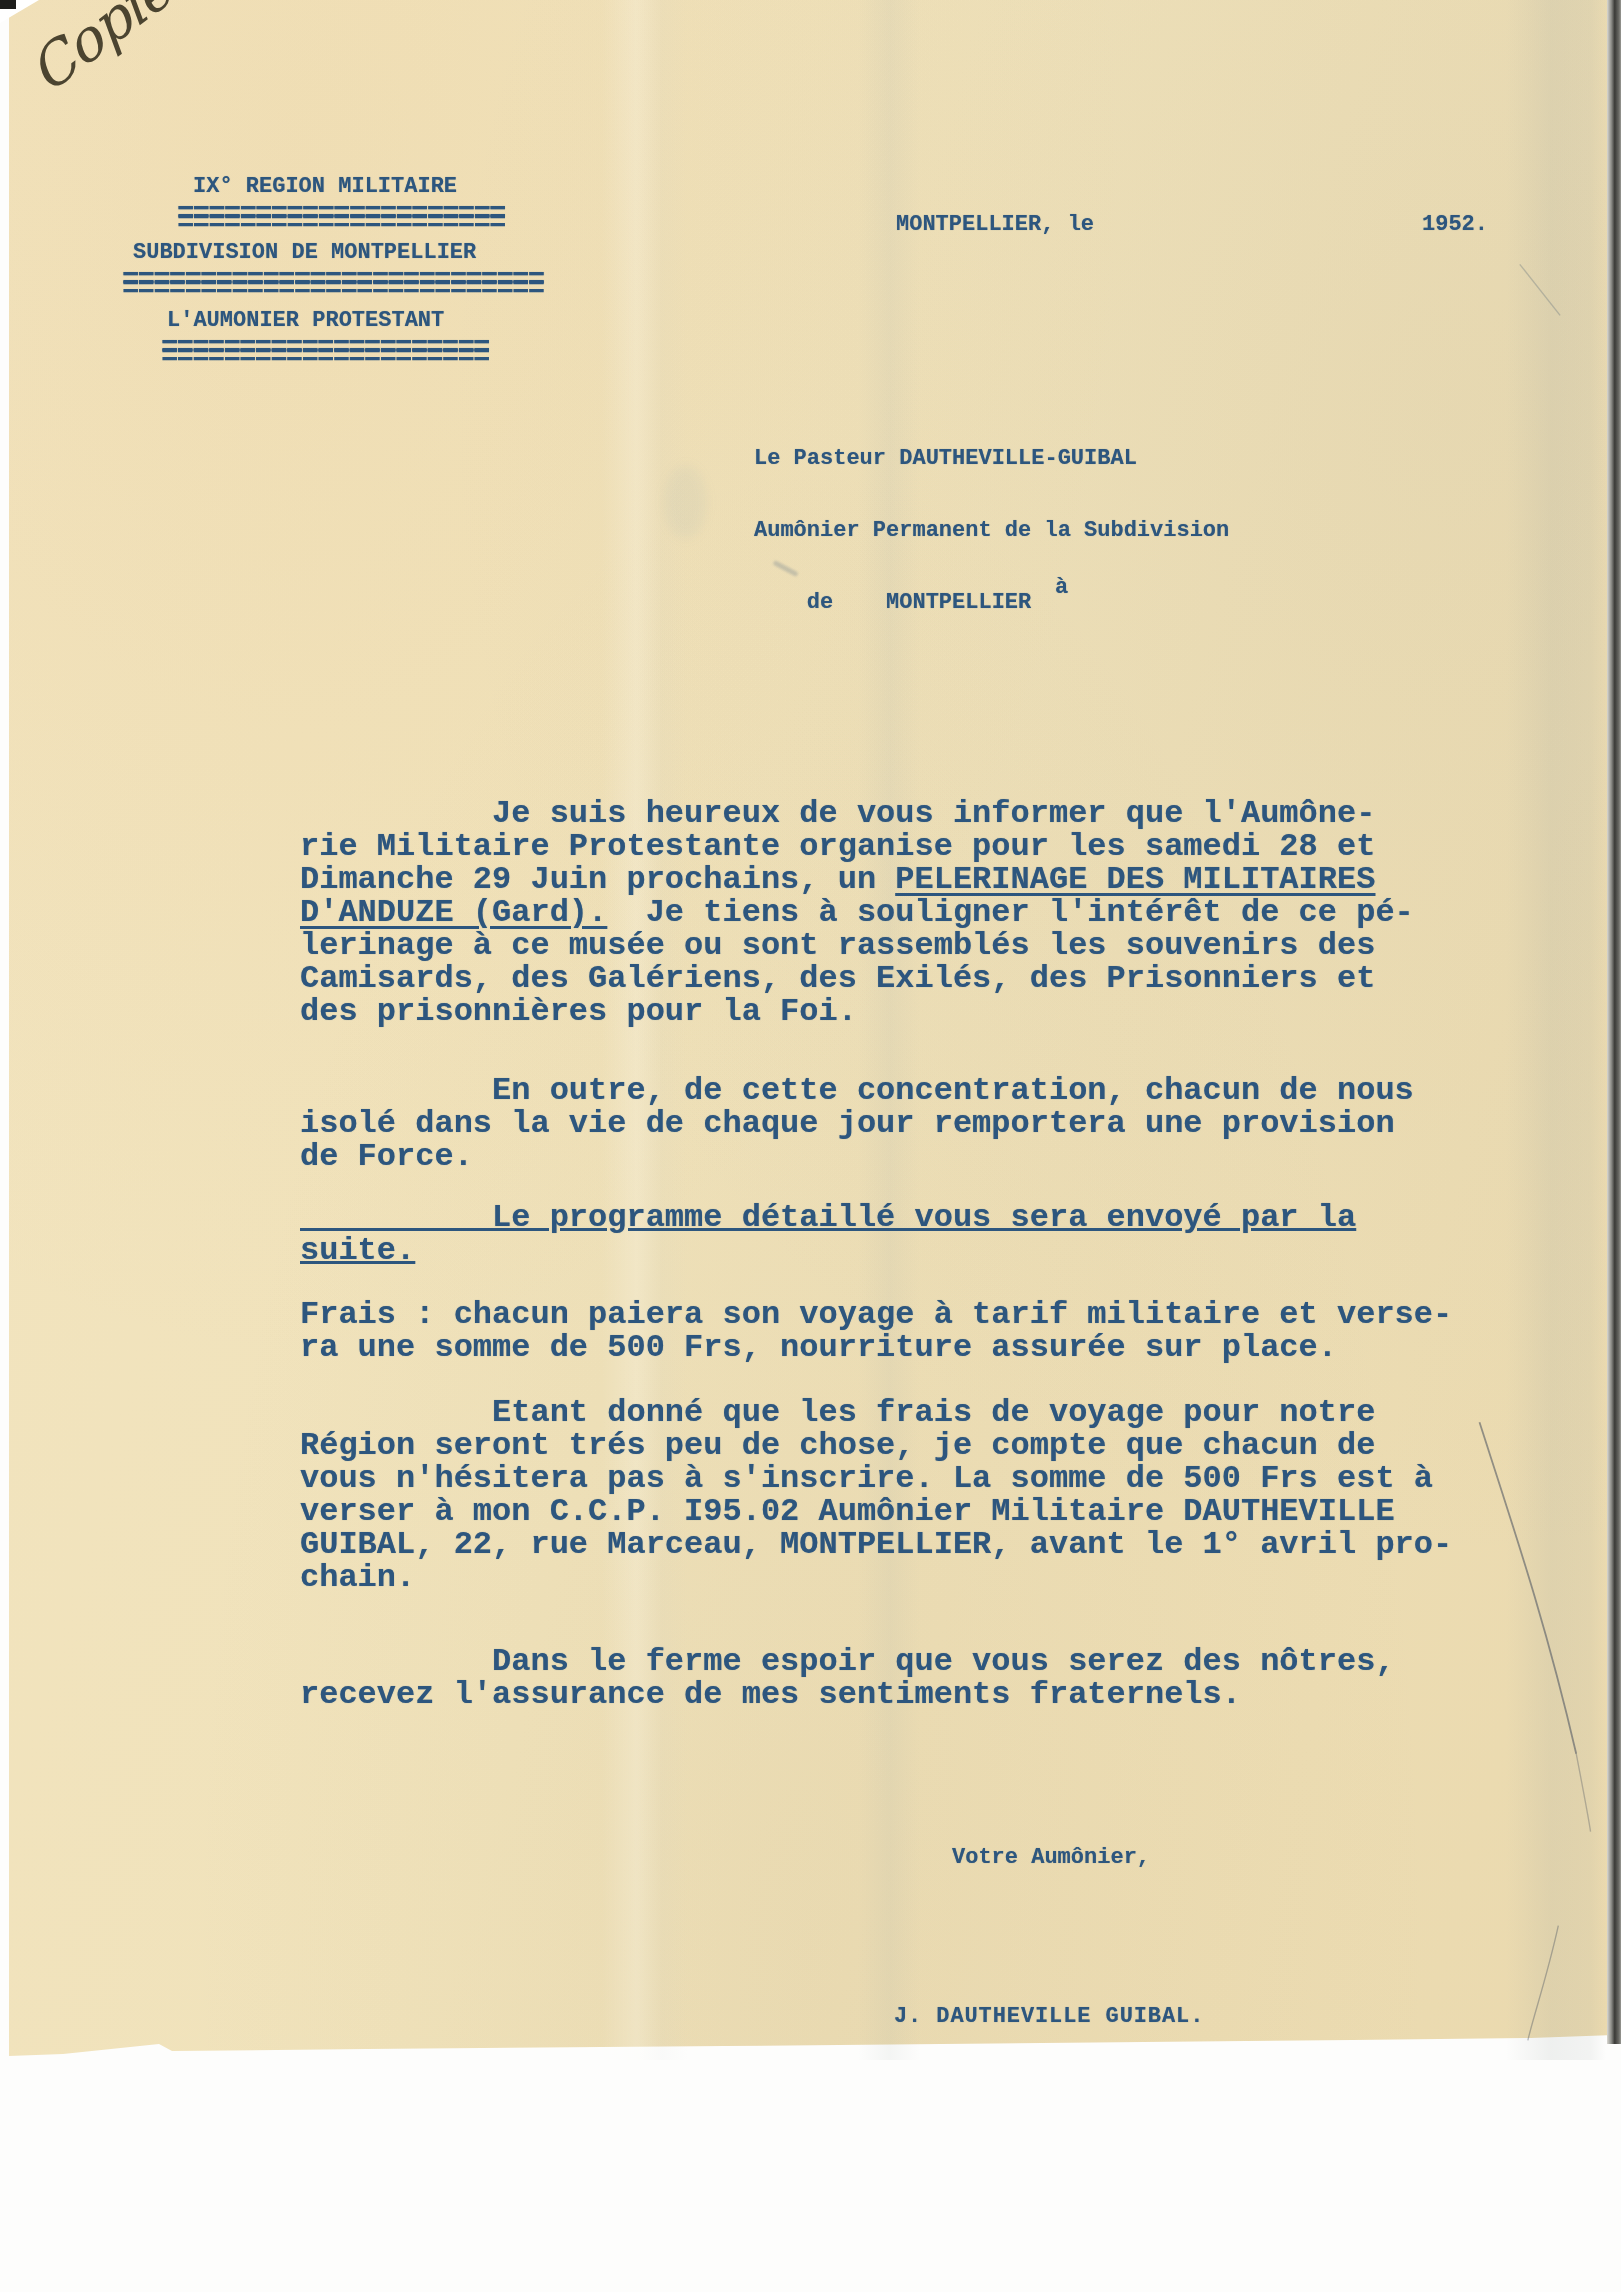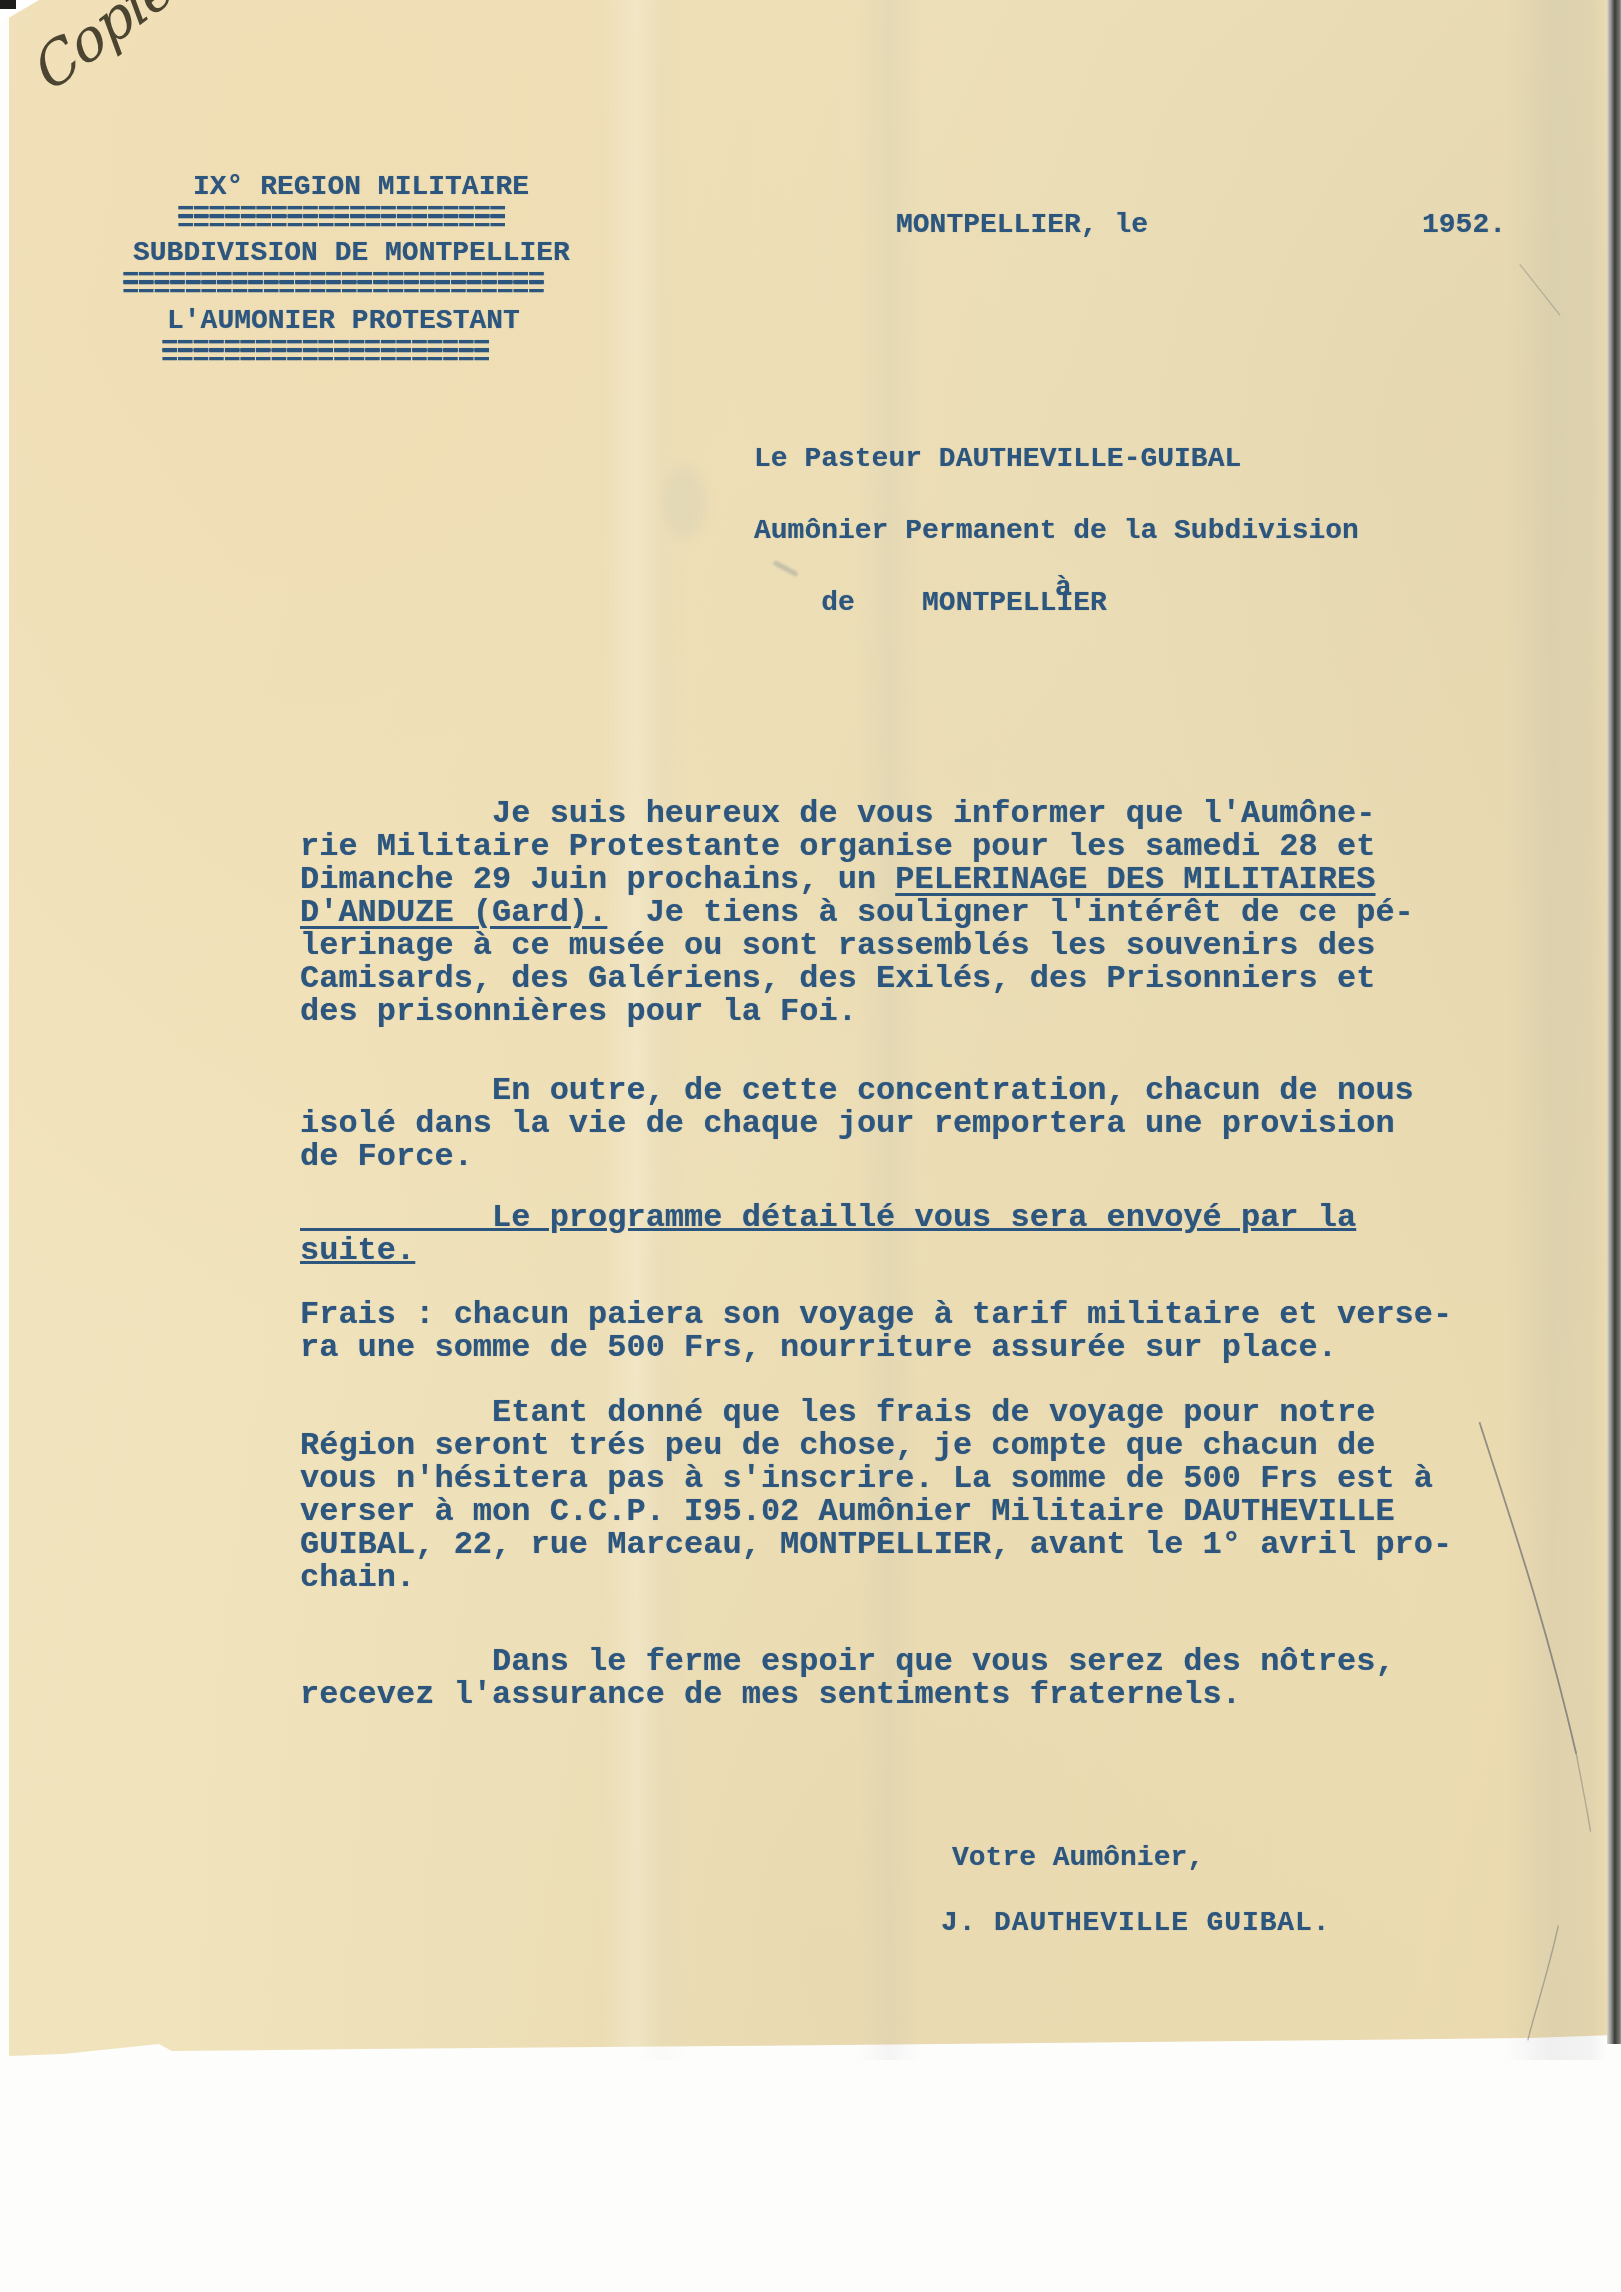--- a/index.html
+++ b/index.html
@@ -23,21 +23,21 @@
       background:linear-gradient(90deg,#d9d8d2 0%,#8f8f8a 30%,#3a3a37 55%,#6b6b66 85%,#9a9a95 100%);}
   .corner-mark{position:absolute;left:0;top:0;width:16px;height:9px;background:#1d1d1b;}
   .corner-sliver{position:absolute;left:0;top:0;width:39px;height:23px;background:#fff;
       clip-path:polygon(0 0,100% 0,0 100%);}
   .smudge{position:absolute;left:772px;top:566px;width:27px;height:5.4px;background:rgba(105,122,140,0.30);
       transform:rotate(28deg);border-radius:2.7px;filter:blur(0.9px);}
   .smudge2{position:absolute;left:665px;top:466px;width:41px;height:72px;background:rgba(120,150,180,0.08);
       border-radius:50%;filter:blur(5.4px);}
   
   .ink{color:#2d567e;text-shadow:0 0 0.9px rgba(45,86,126,0.55);font-weight:700;}
-  .t36{font-size:28px;line-height:33px;white-space:pre;position:absolute;}
+  .t36{font-size:22px;line-height:33px;white-space:pre;position:absolute;}
   .sep{font-size:29px;letter-spacing:-1.8px;line-height:18px;height:21.5px;
        text-shadow:0 9px 0 currentColor, 0 0 0.9px rgba(45,86,126,0.5);}
   .handwritten{position:absolute;left:23px;top:47px;font-family:"DejaVu Serif",serif;
        font-style:italic;font-size:57px;color:#4b4430;transform:rotate(-37deg) skewX(-6deg);
        transform-origin:left top;letter-spacing:-1.8px;}
   
   .body-block{position:absolute;left:300px;top:797px;}
   .line{height:33px;white-space:pre;font-size:32px;line-height:33px;}
   .para{margin-top:0;}
   .para:nth-child(2){margin-top:46px;}
@@ -113,21 +113,21 @@
         <div class="line"><span>GUIBAL, 22, rue Marceau, MONTPELLIER, avant le 1° avril pro-</span></div>
         <div class="line"><span>chain.</span></div>
       </div>
       <div class="para">
         <div class="line"><span>          Dans le ferme espoir que vous serez des nôtres,</span></div>
         <div class="line"><span>recevez l'assurance de mes sentiments fraternels.</span></div>
       </div>
     </div>
 
   <div class="ink t36" style="left:952px;top:1841px;">Votre Aumônier,</div>
-  <div class="ink t36 signature" style="left:894px;top:1906px;margin-left:47px;">J. DAUTHEVILLE GUIBAL.</div>
+  <div class="ink t36 signature" style="left:894px;top:2000px;">J. DAUTHEVILLE GUIBAL.</div>
 
   <svg class="overlay" width="1621" height="2293" viewBox="0 0 1810 2560">
     <path d="M1652,1588 C1692,1712 1726,1812 1760,1958" stroke="rgba(55,65,85,0.50)" stroke-width="2" fill="none"></path>
     <path d="M1760,1958 C1768,2000 1773,2025 1776,2045" stroke="rgba(55,65,85,0.30)" stroke-width="1.5" fill="none"></path>
     <path d="M1740,2150 C1728,2205 1712,2252 1706,2278" stroke="rgba(55,65,85,0.35)" stroke-width="1.5" fill="none"></path>
     <path d="M1697,295 L1742,352" stroke="rgba(70,90,110,0.28)" stroke-width="1.5" fill="none"></path>
   </svg>
 </div>
 
 

